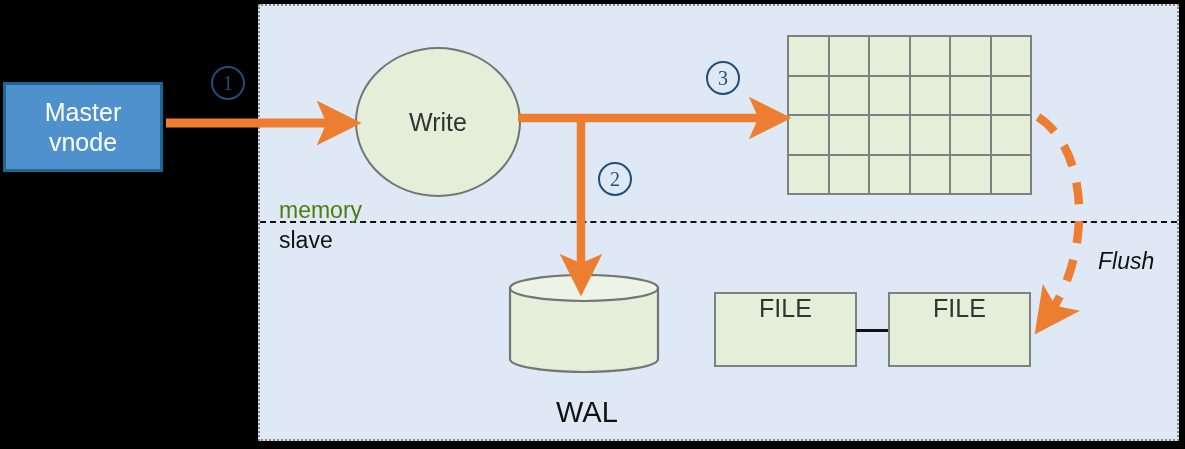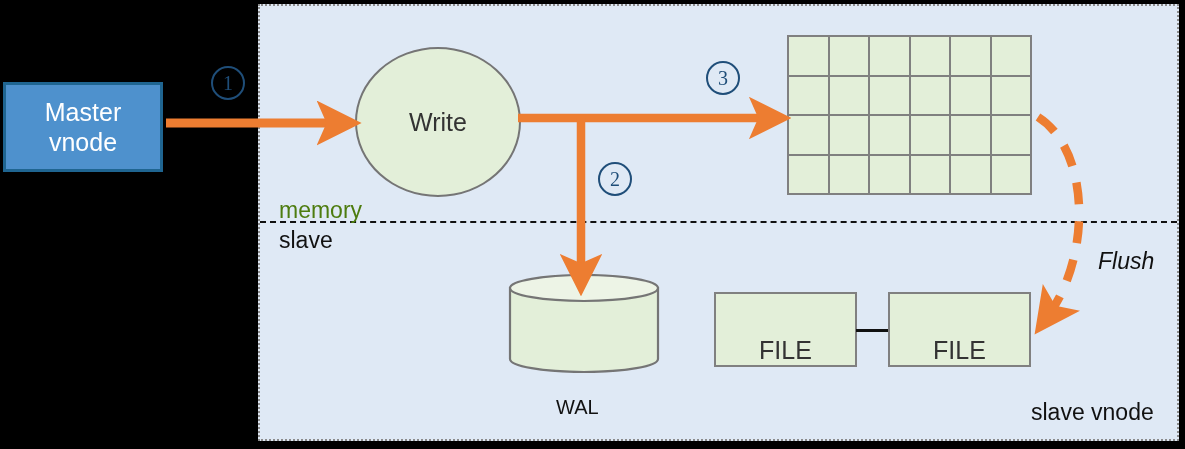--- a/index.html
+++ b/index.html
@@ -133,34 +133,34 @@
     position: absolute;
     left: 508px;
     top: 274px;
     width: 152px;
     height: 99px;
   }
   #wal-label {
     position: absolute;
     left: 556px;
     top: 396px;
-    font-size: 20px;
+    font-size: 29px;
     color: #111111;
   }
 
   
   .file-box {
     position: absolute;
     width: 143px;
     height: 75px;
     background: #e3efd9;
     border: 2px solid #808080;
     box-sizing: border-box;
     display: flex;
-    align-items: flex-end;
+    align-items: flex-start;
     justify-content: center;
     font-size: 25px;
     color: #333333;
   }
   #file-box-1 { left: 714px; top: 292px; }
   #file-box-2 { left: 888px; top: 292px; }
   #file-link {
     position: absolute;
     left: 856px;
     top: 329px;
@@ -276,15 +276,14 @@
     <line x1="581" y1="118" x2="581" y2="276" stroke="#ed7d31" stroke-width="8.5" marker-end="url(#ah)"></line>
 
     <path d="M1038,117 C1090,150 1092,255 1048,316" fill="none" stroke="#ed7d31" stroke-width="8.5" stroke-dasharray="22 17" marker-end="url(#ah2)"></path>
   </svg>
 
   <div id="step-1" class="step-circle">1</div>
   <div id="step-2" class="step-circle">2</div>
   <div id="step-3" class="step-circle">3</div>
 
   <div id="flush-label">Flush</div>
-  <div id="slave-vnode-label">slave vnode</div>
 
 </div>
 
 </body></html>

